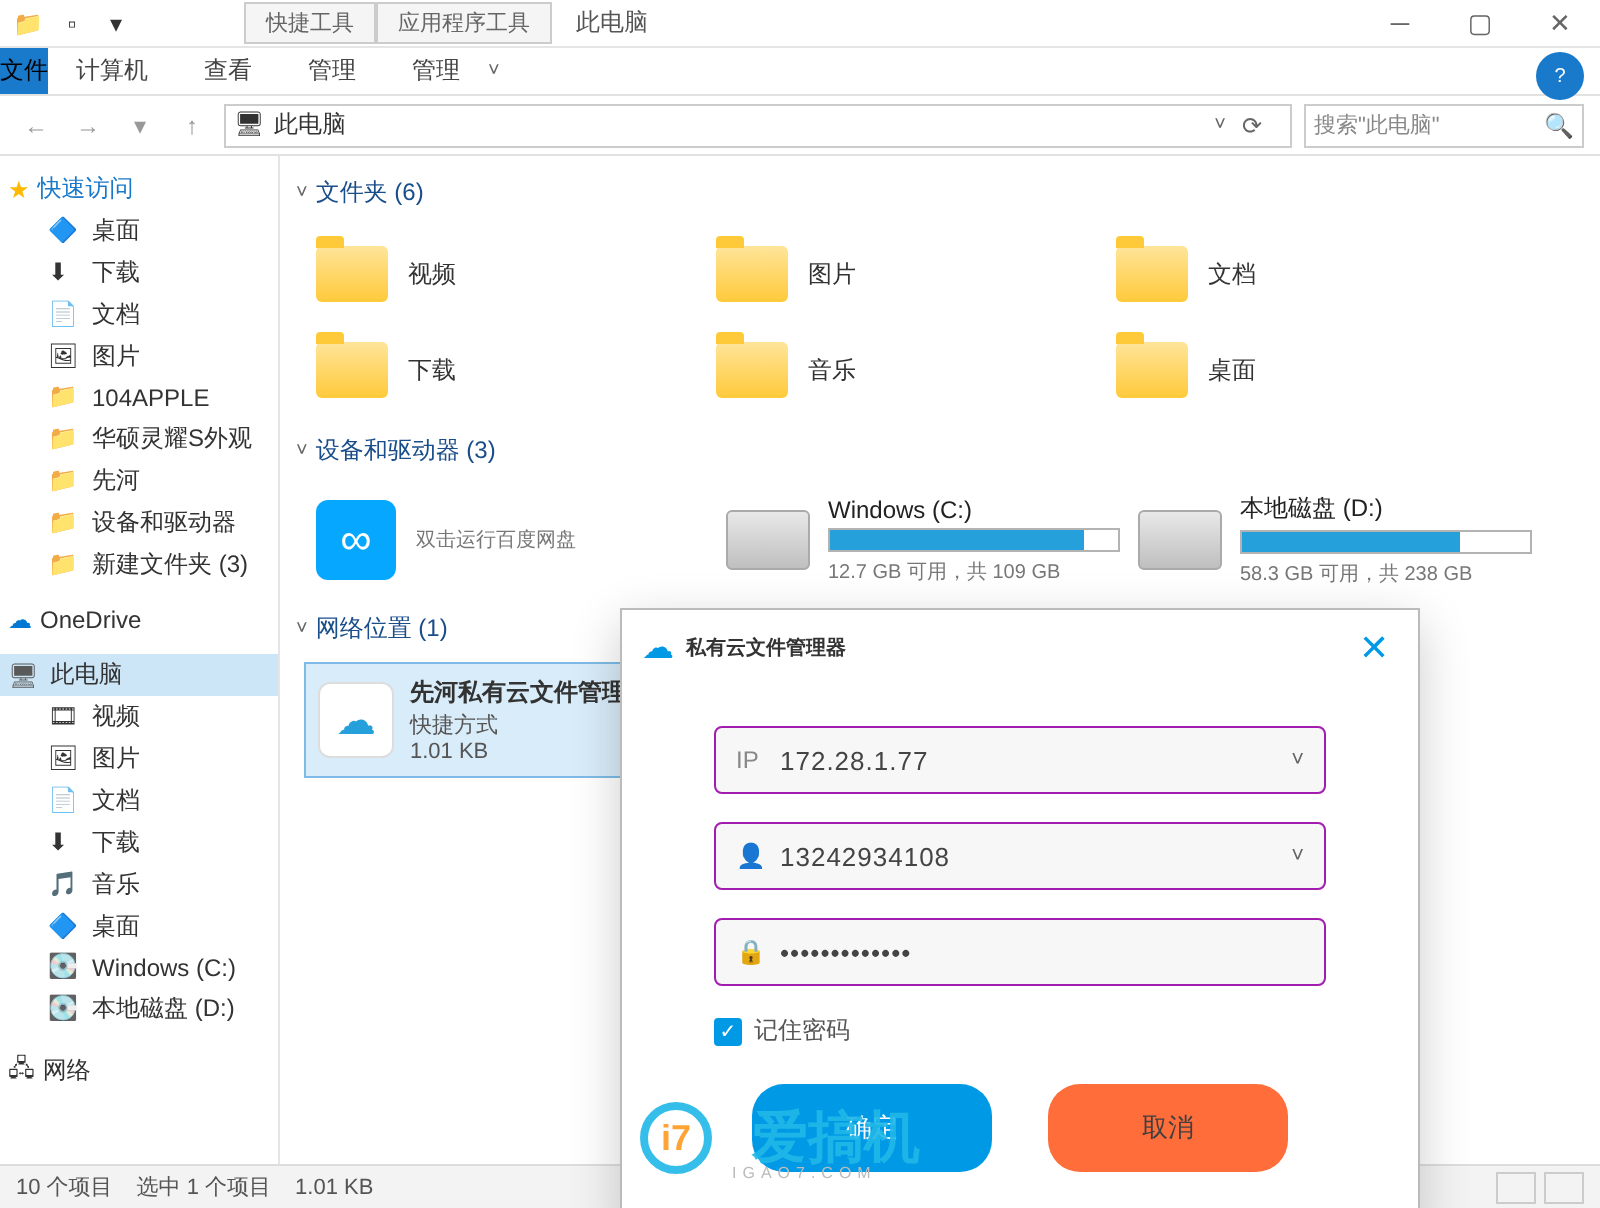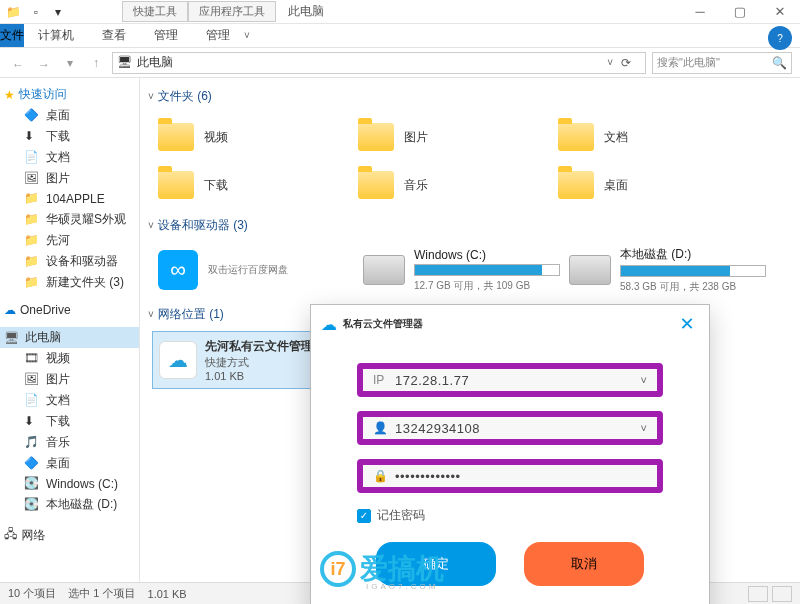--- a/index.html
+++ b/index.html
@@ -77,36 +77,36 @@
     .netloc-info .nm { font-weight: bold; font-size: 12px; }
     .netloc-info .sub { font-size: 11px; color: #555; }
     
     
     .overlay-dialog { position: absolute; left: 310px; top: 304px; width: 400px; background: #fff; border: 1px solid #bbb; box-shadow: 0 8px 24px rgba(0,0,0,0.2); }
     .dlg-header { display: flex; align-items: center; padding: 8px 10px; }
     .dlg-logo { color: #0099e5; font-size: 16px; margin-right: 6px; }
     .dlg-title { font-size: 10px; font-weight: bold; color: #333; flex:1; }
     .dlg-close { color: #0099e5; font-size: 18px; width: 24px; text-align: center; }
     .dlg-body { padding: 20px 46px 16px; }
-    .field { display: flex; align-items: center; border: 6px solid #a21caf; border-radius: 4px; height: 34px; margin-bottom: 14px; padding: 4px 10px; background: #f7f7f7; }
+    .field { display: flex; align-items: center; border: 1px solid #a21caf; border-radius: 4px; height: 34px; margin-bottom: 14px; padding: 4px 10px; background: #f7f7f7; }
     .field-icon { width: 22px; color: #888; font-size: 12px; display:flex; align-items:center;}
     .field-value { flex: 1; font-size: 13px; color: #444; letter-spacing: 0.5px;}
     .field-drop { color: #666; font-size: 11px; }
     .chk-row { display: flex; align-items: center; gap: 6px; margin-bottom: 18px; font-size: 12px; color: #555; }
     .chk { width: 14px; height: 14px; border: 1px solid #0099e5; background: #0099e5; color: #fff; display: inline-flex; align-items: center; justify-content: center; font-size: 10px; border-radius:2px;}
     .btn-row { display: flex; gap: 28px; justify-content: center; }
     .dlg-btn { width: 120px; height: 44px; border-radius: 16px; display: flex; align-items: center; justify-content: center; font-size: 13px; cursor: pointer; }
     .dlg-btn.primary { background: #0099e5; color: #fff; }
-    .dlg-btn.secondary { background: #ff6d3a; color: #000000; }
+    .dlg-btn.secondary { background: #ff6d3a; color: #404040; }
     
     .dlg-progress { height: 3px; background: #eee; margin-top: 10px;}
     .dlg-progress-fill { height:100%; width: 12%; background:#2ecc40;}
     
     
-    .watermark { position: absolute; left: 320px; top: 550px; font-size: 28px; color: #21b8e8; display: flex; align-items: center; gap: 4px; font-weight: bold; opacity: 0.9;}
+    .watermark { position: absolute; left: 320px; top: 550px; font-size: 28px; color: #21b8e8; display: flex; align-items: center; gap: 20px; font-weight: bold; opacity: 0.9;}
     .watermark .cir { width:36px; height:36px; border:4px solid #21b8e8; border-radius:50%; display:inline-flex; align-items:center; justify-content:center; font-size:18px; color:#ff9a1f;}
     .wm-sub { position:absolute; left:366px; top:582px; font-size:8px; color:#bbb; letter-spacing:3px;}
     
     
     .statusbar { position: absolute; bottom: 0; left: 0; right: 0; height: 22px; background: #f3f3f3; border-top: 1px solid #ddd; display: flex; align-items: center; padding: 0 8px; font-size: 11px; color: #555; gap: 12px; }
     .statusbar .right { margin-left: auto; display:flex; gap:4px; }
     .view-btn { width:20px; height:16px; border:1px solid #ccc; display:inline-block;}
   </style>
 </head>
 <body>

